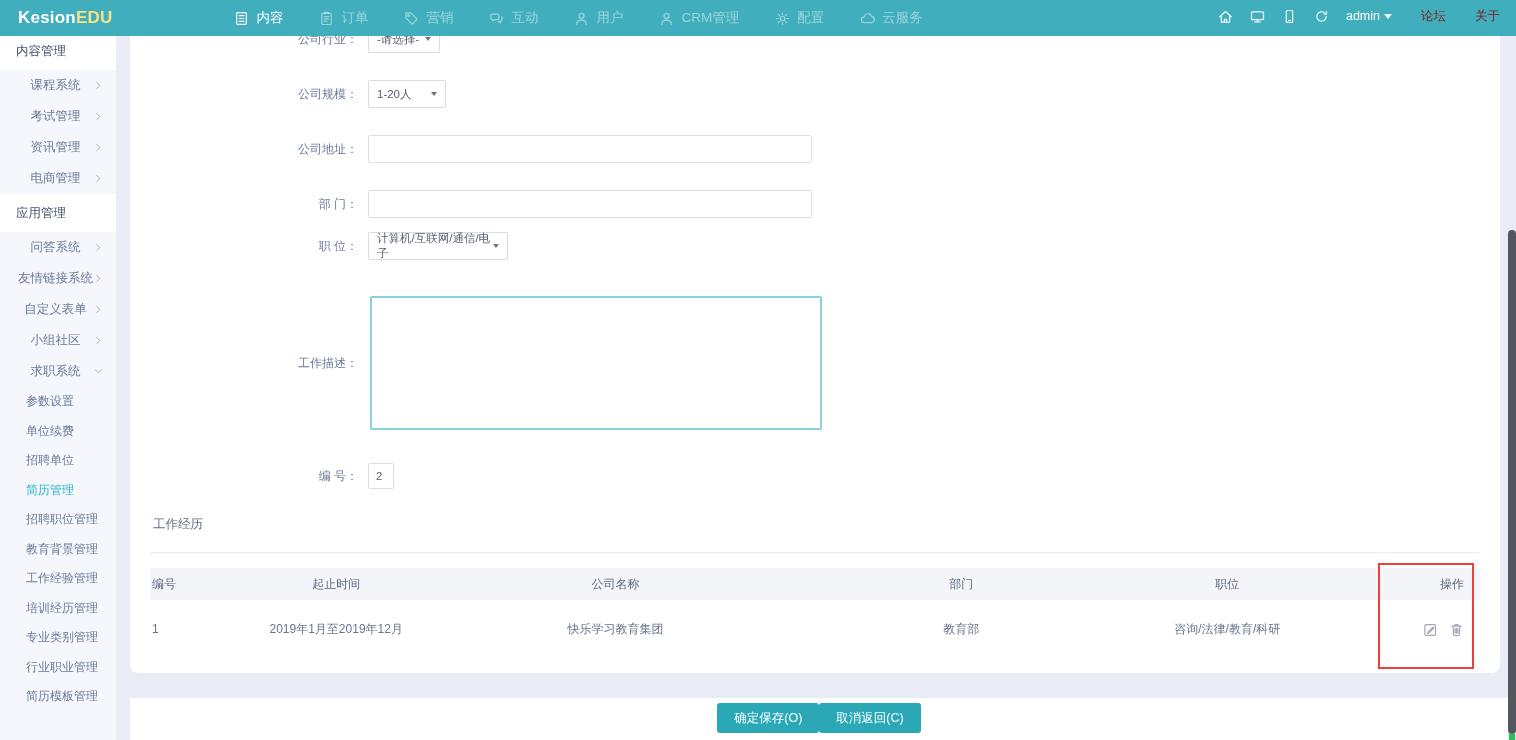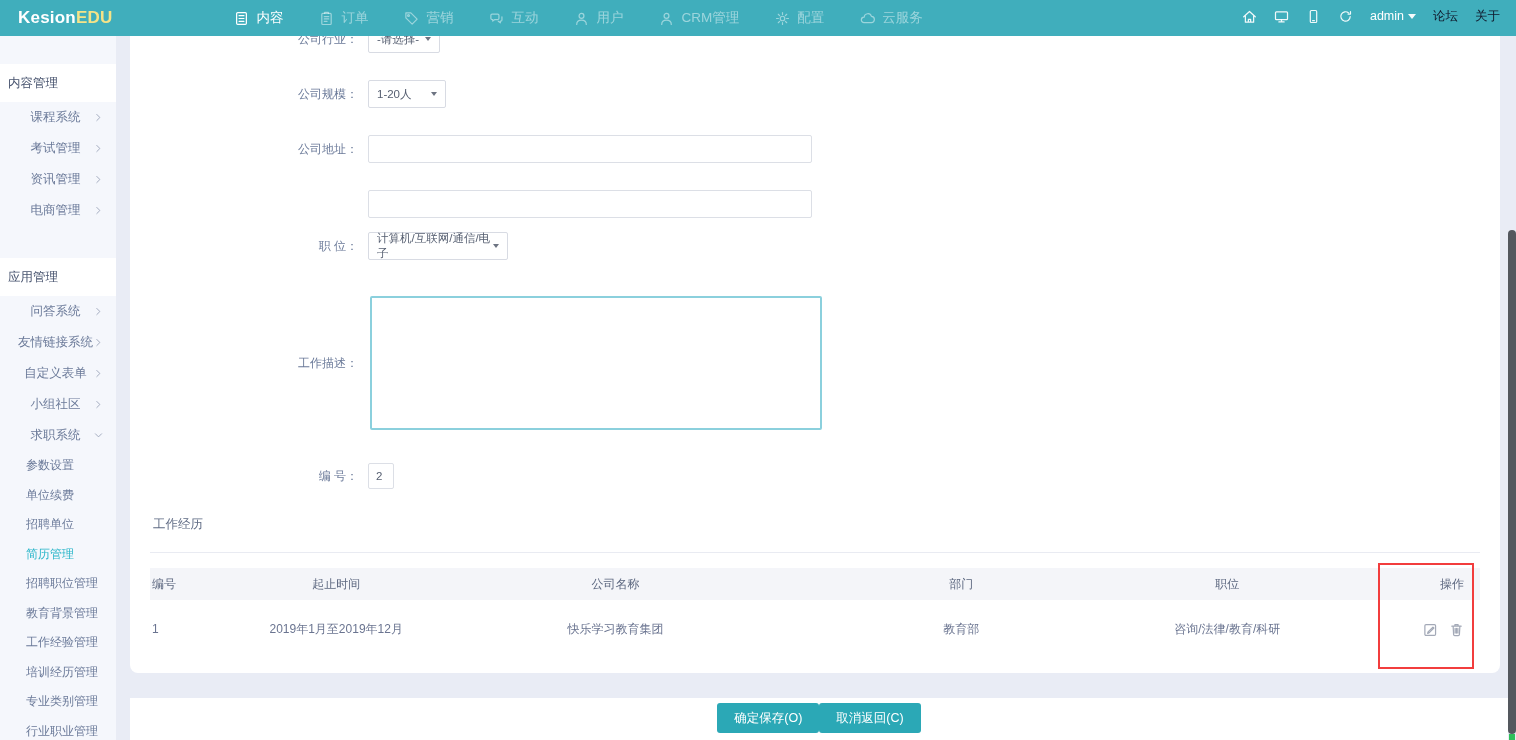--- a/index.html
+++ b/index.html
@@ -23,29 +23,29 @@
   .nav-item { display:flex; align-items:center; gap:7px; font-size:13.5px;
               color:rgba(255,255,255,.48); cursor:pointer; white-space:nowrap; }
   .nav-item.active { color:#ffffff; }
   .nav-item svg { width:15px; height:15px; }
   .nav-right { position:absolute; right:16px; top:0; height:32px; display:flex; align-items:center; gap:17px; }
   .nav-right .ric { color:rgba(255,255,255,.92); cursor:pointer; }
   .nav-right svg { width:15px; height:15px; }
   .admin-wrap { display:flex; align-items:center; gap:4px; color:#fff; font-size:12.5px; cursor:pointer; }
   .caret { width:0; height:0; border-left:4px solid transparent; border-right:4px solid transparent;
            border-top:5px solid rgba(255,255,255,.95); margin-top:1px; }
-  .nav-link { color:#0f172a; font-size:12.5px; cursor:pointer; }
+  .nav-link { color:#7f1d1d; font-size:12.5px; cursor:pointer;margin-left:12px; }
 
   
   .sidebar {
     position:absolute; left:0; top:32px; width:116px; bottom:0;
     background:#f5f7fc; overflow:hidden; z-index:5;
   }
-  .side-section-title { height:38px; line-height:38px; padding-left:8px; background:#ffffff;
-                        font-size:12.5px; color:#47536e;margin-top:32px; }
+  .side-section-title { height:38px; line-height:38px; padding-left:16px; background:#ffffff;
+                        font-size:12.5px; color:#47536e; }
   .side-item { height:31px; display:flex; align-items:center; padding:0 12px 0 18px;
                font-size:12.5px; color:#6b7a99; cursor:pointer;text-align:center; }
   .side-item .lbl { flex:1; white-space:nowrap; }
   .side-item svg { width:11px; height:11px; color:#9aa3b8; }
   .side-sub { height:29.5px; line-height:29.5px; padding-left:26px; font-size:12px;
               color:#6b7a99; cursor:pointer; white-space:nowrap; }
   .side-sub.active { color:var(--accent,#2ab6c9); }
 
   
   .card {
@@ -320,20 +320,21 @@
       <span class="sel-arrow"></span>
     </div>
   </div>
 
   <div class="form-row" style="top:103px;">
     <span class="f-label">公司地址：</span>
     <input class="f-field txt" value="" style="">
   </div>
 
   <div class="form-row" style="top:158px;">
+    <span class="f-label">部 门：</span>
     <input class="f-field txt" value="" style="">
   </div>
 
   <div class="form-row" style="top:200px;">
     <span class="f-label">职 位：</span>
     <div class="f-field sel" style="width:140px;">
       <span>计算机/互联网/通信/电子</span>
       <span class="sel-arrow"></span>
     </div>
   </div>

